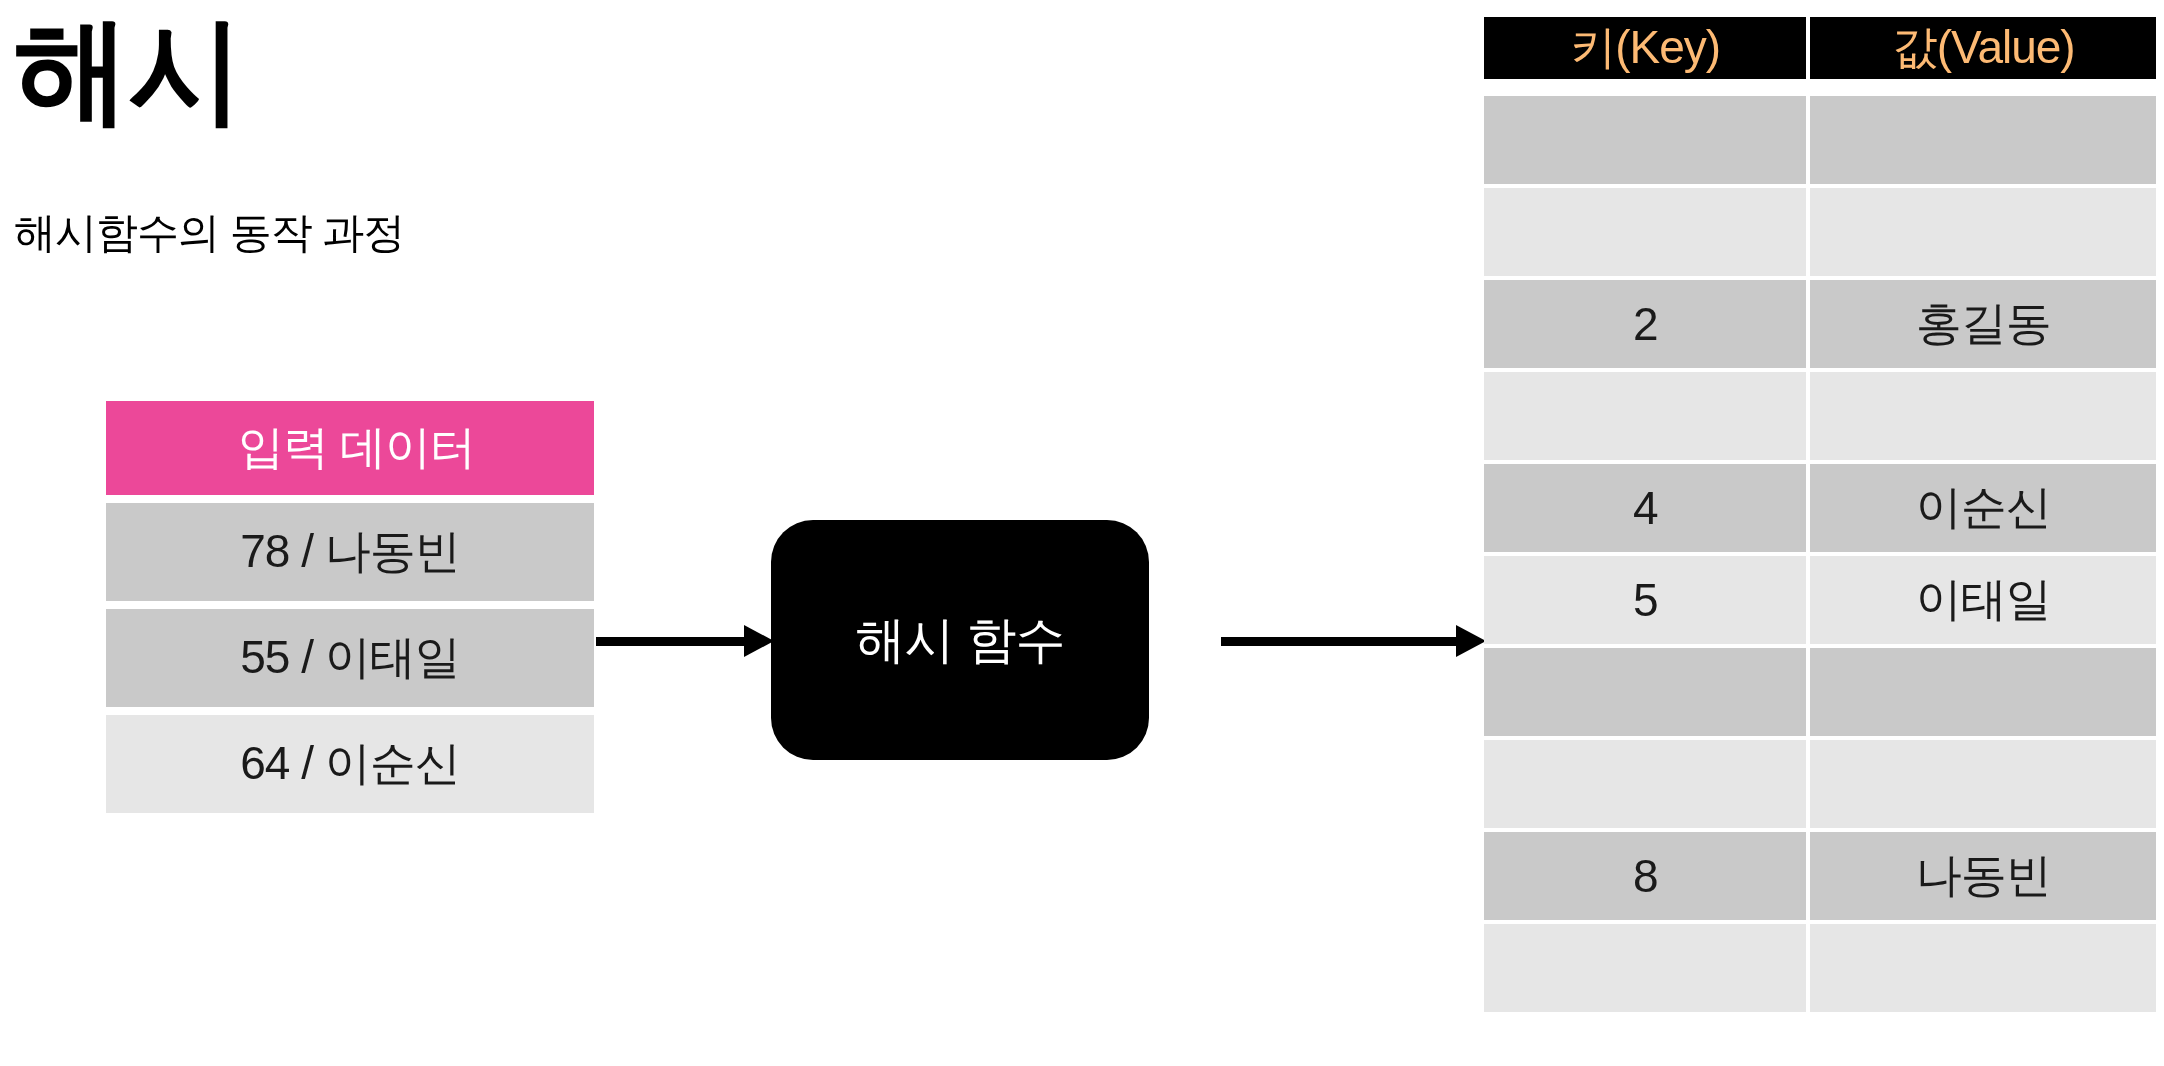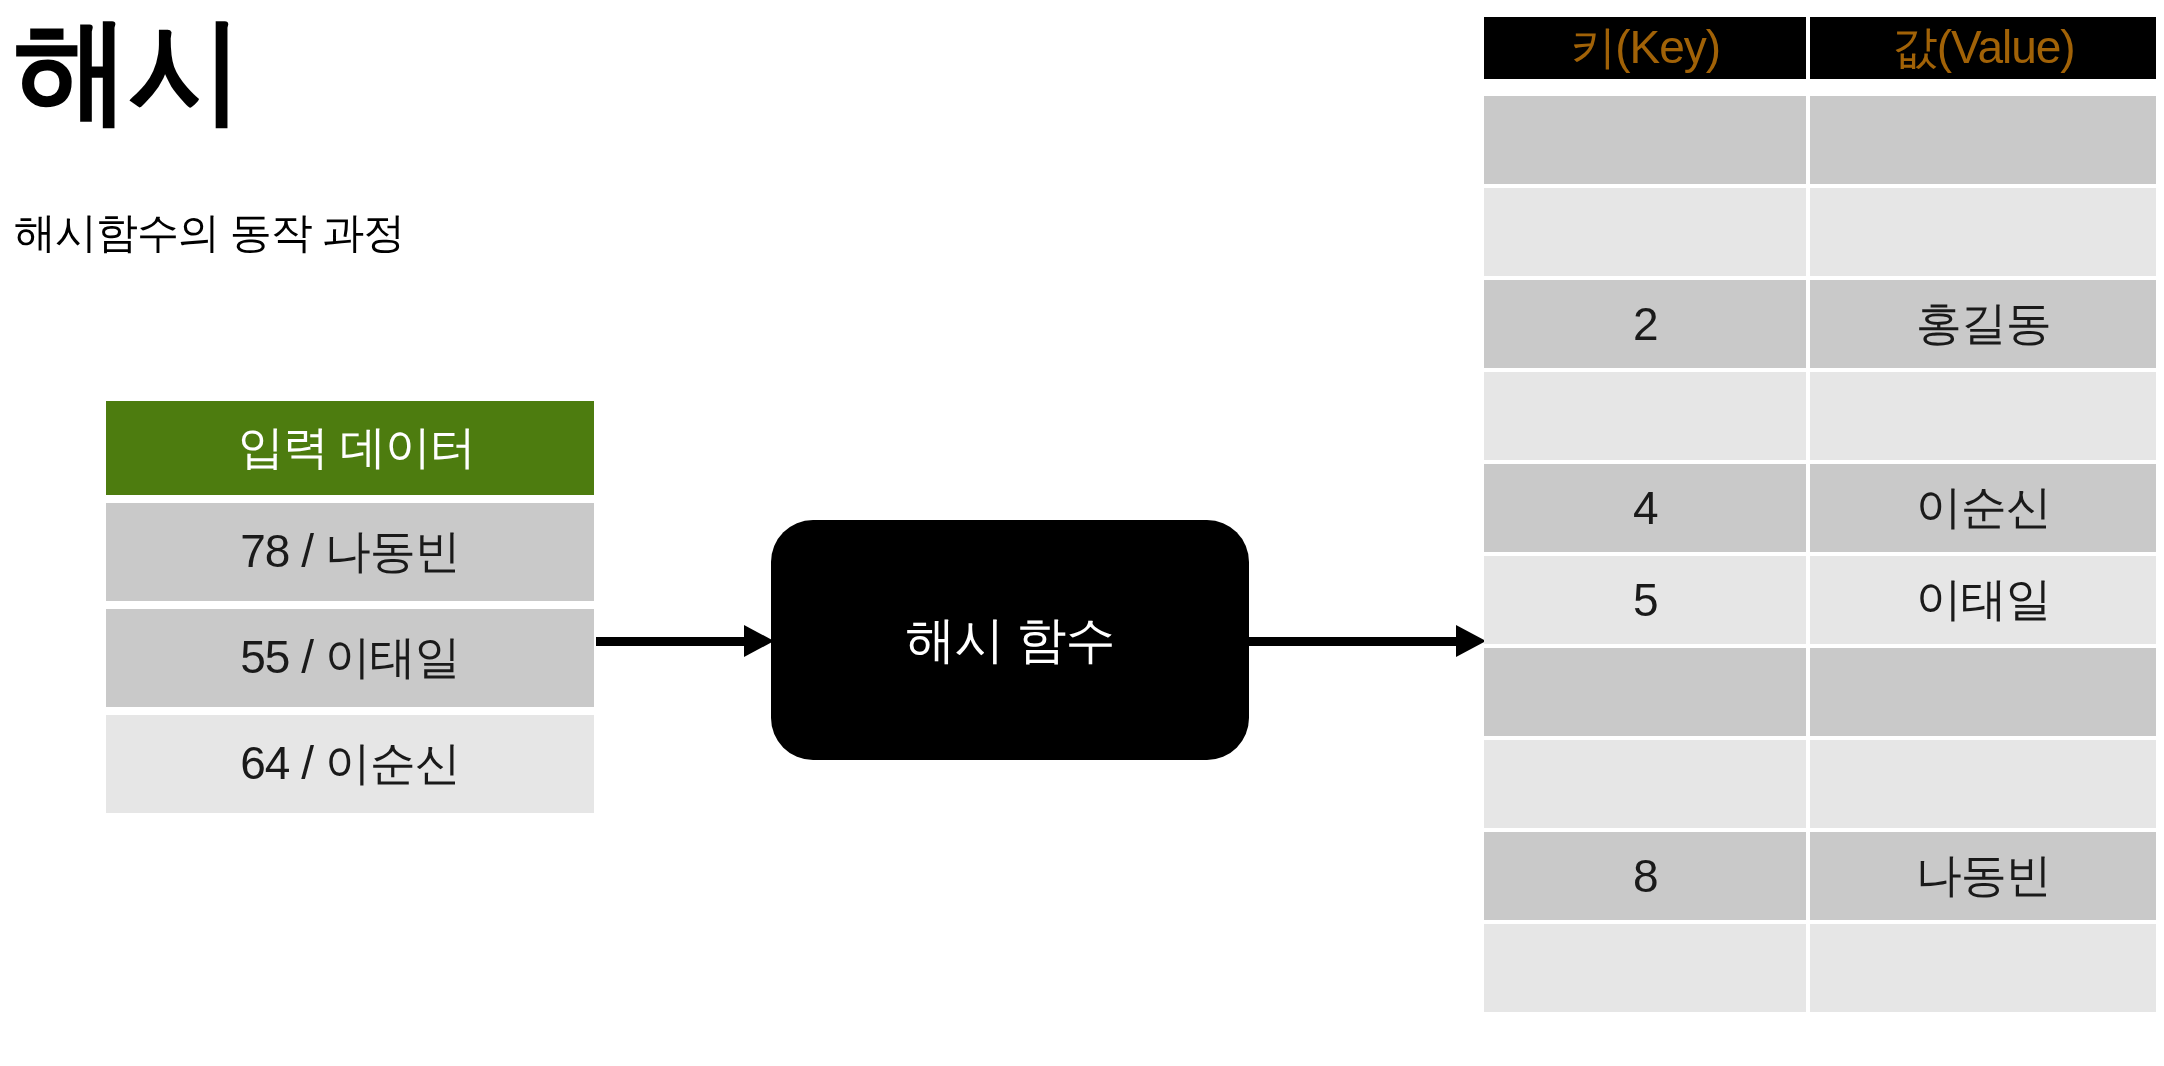--- a/index.html
+++ b/index.html
@@ -38,21 +38,21 @@
     line-height: 1.2;
     white-space: nowrap;
   }
 
   
   .tbl {
     position: absolute;
     box-sizing: border-box;
   }
   .tbl-header {
-    background: #4d7c0f;
+    background: #ec4899;
     color: #ffffff;
     display: flex;
     align-items: center;
     justify-content: center;
     box-sizing: border-box;
     padding-left: 13px;
   }
   .tbl-row {
     display: flex;
     box-sizing: border-box;
@@ -86,21 +86,21 @@
     font-size: 46px;
     color: #1a1a1a;
     letter-spacing: -1px;
   }
 
   
   #hash-box {
     position: absolute;
     left: 771px;
     top: 520px;
-    width: 478px;
+    width: 378px;
     height: 240px;
     background: #000000;
     border-radius: 42px;
     color: #ffffff;
     display: flex;
     flex-direction: column;
     align-items: center;
     justify-content: center;
     line-height: 1.22;
   }
@@ -147,21 +147,21 @@
     width: 672px;
   }
   #hash-table .tbl-header {
     height: 88px;
     display: flex;
     padding: 0;
     background: transparent;
   }
   #hash-table .tbl-header .cell {
     background: #000000;
-    color: #a16207;
+    color: #fdba74;
     font-size: 46px;
     letter-spacing: -1px;
   }
   #hash-table .tbl-row { height: 88px; margin-top: 4px; }
   #hash-table .cell {
     font-size: 46px;
     color: #1a1a1a;
     letter-spacing: -1px;
   }
   #hash-table .col-key   { width: 336px; }

